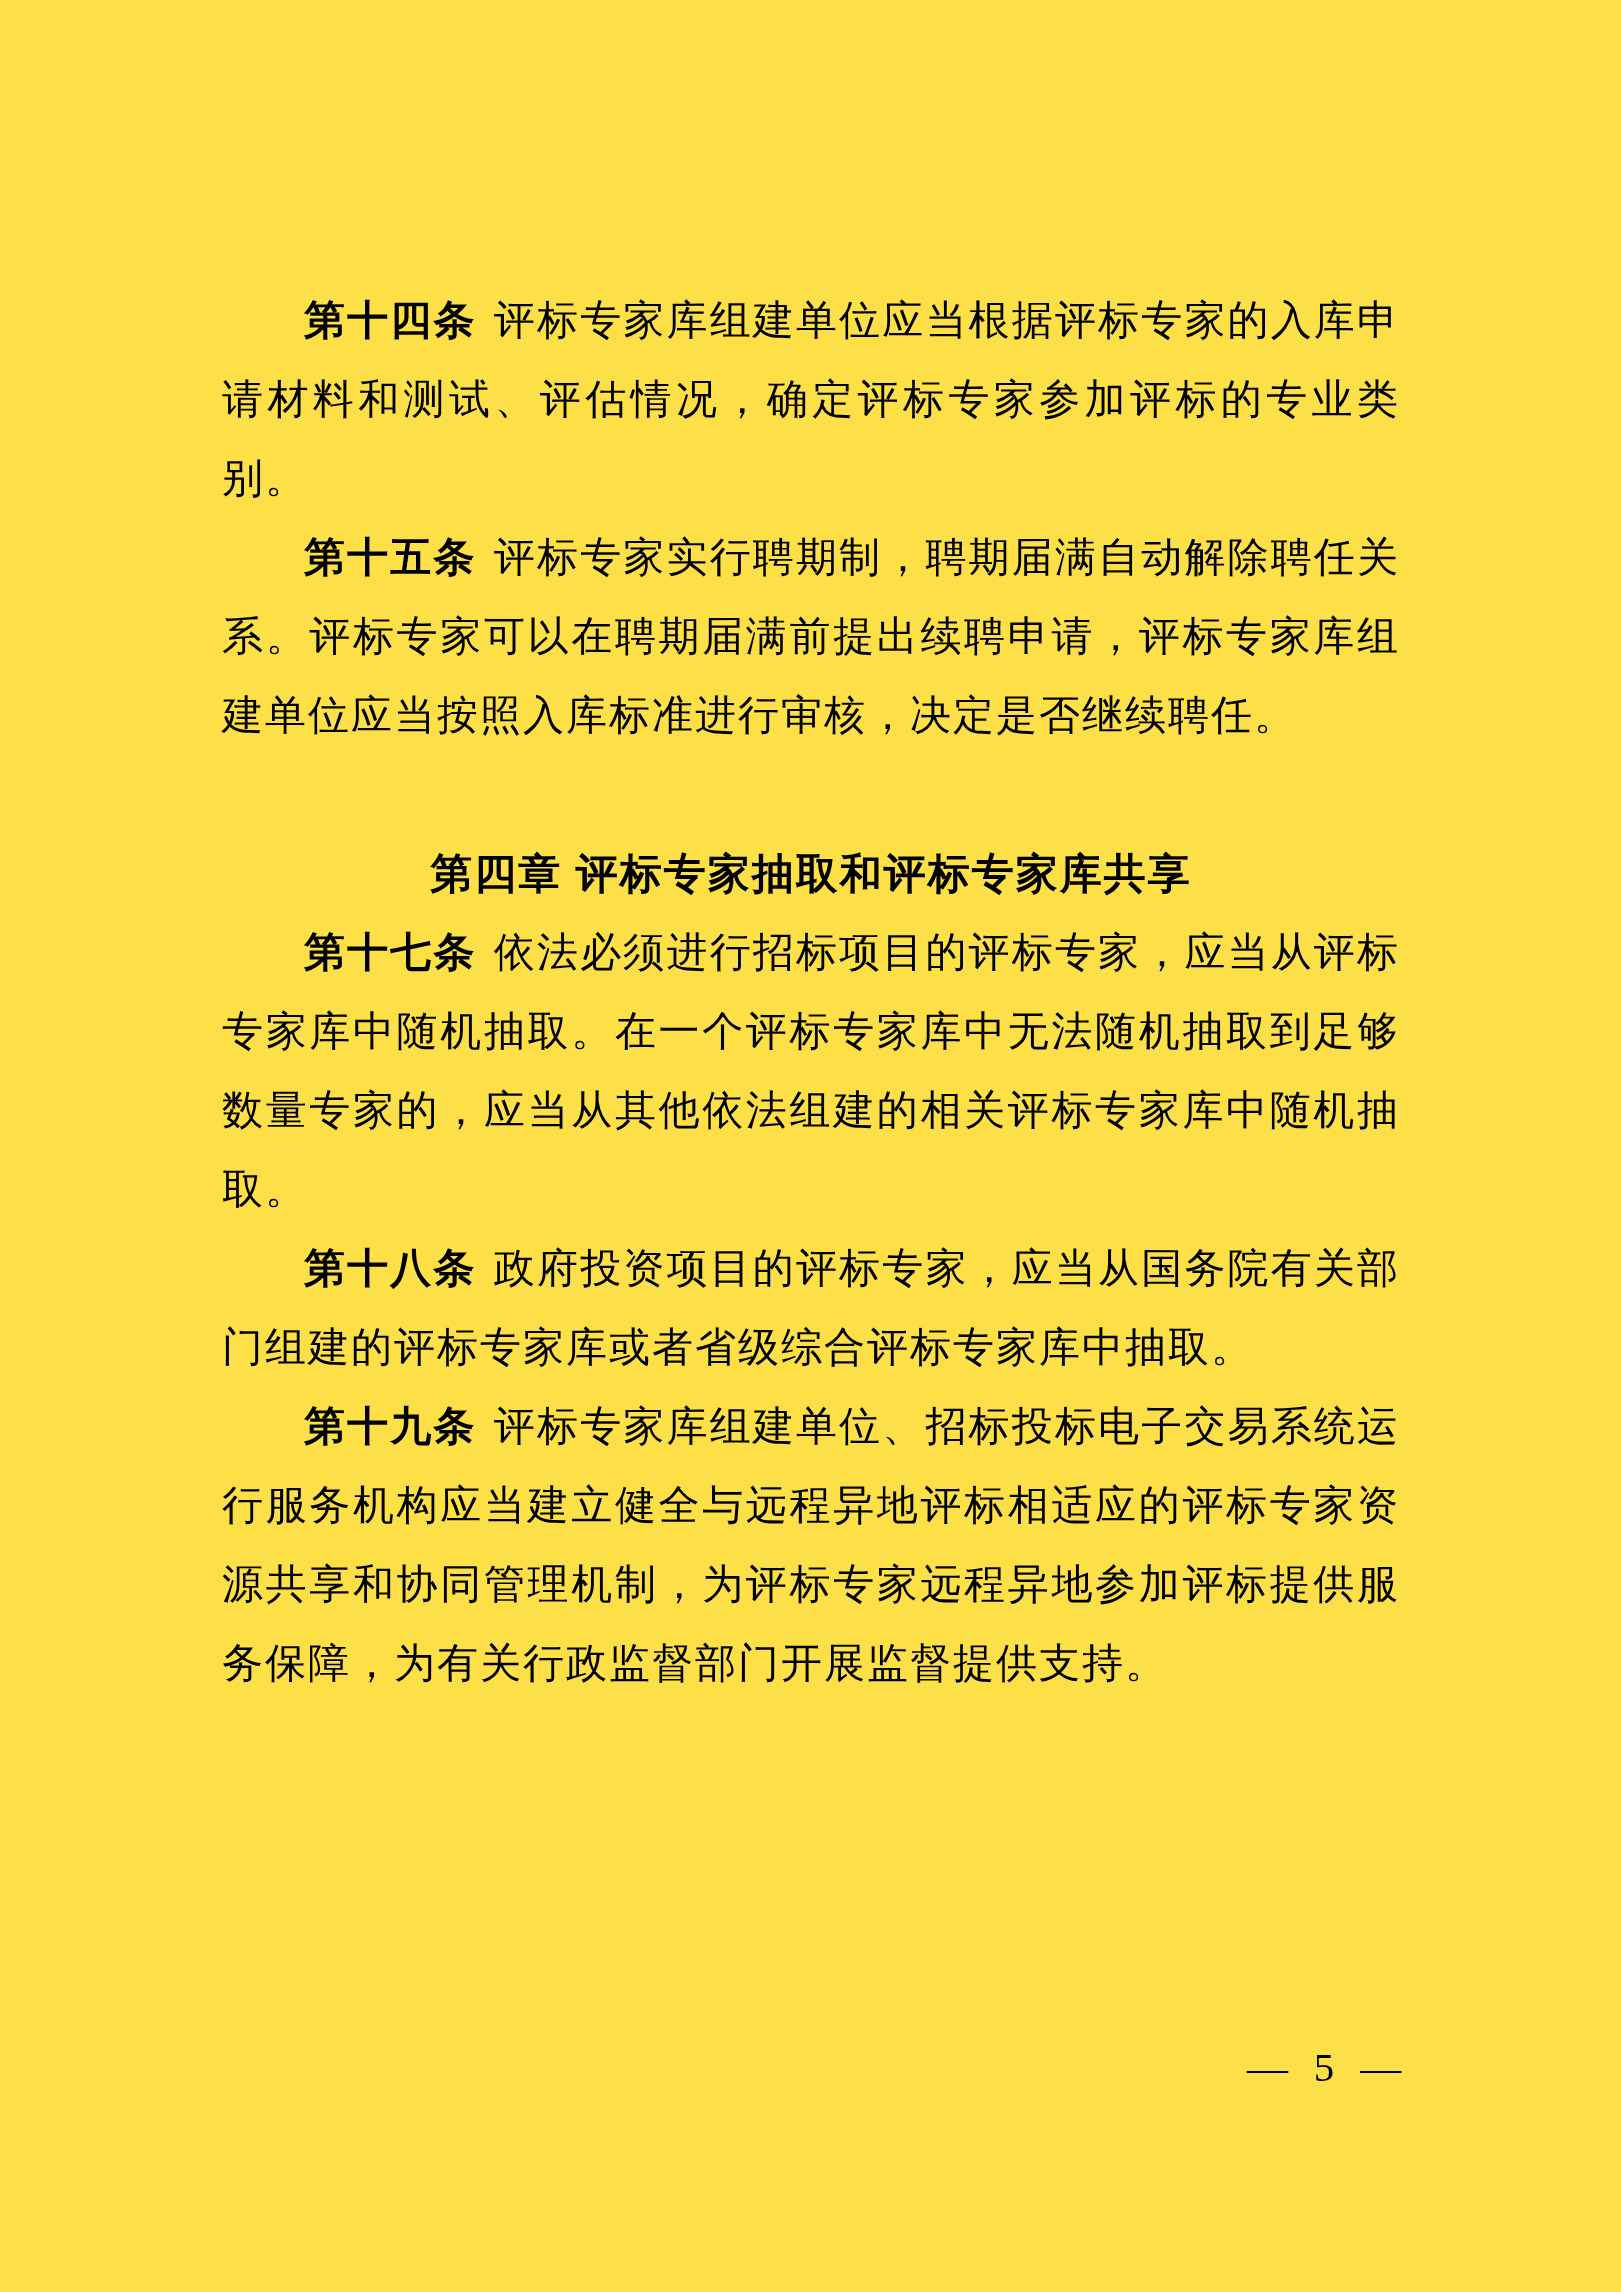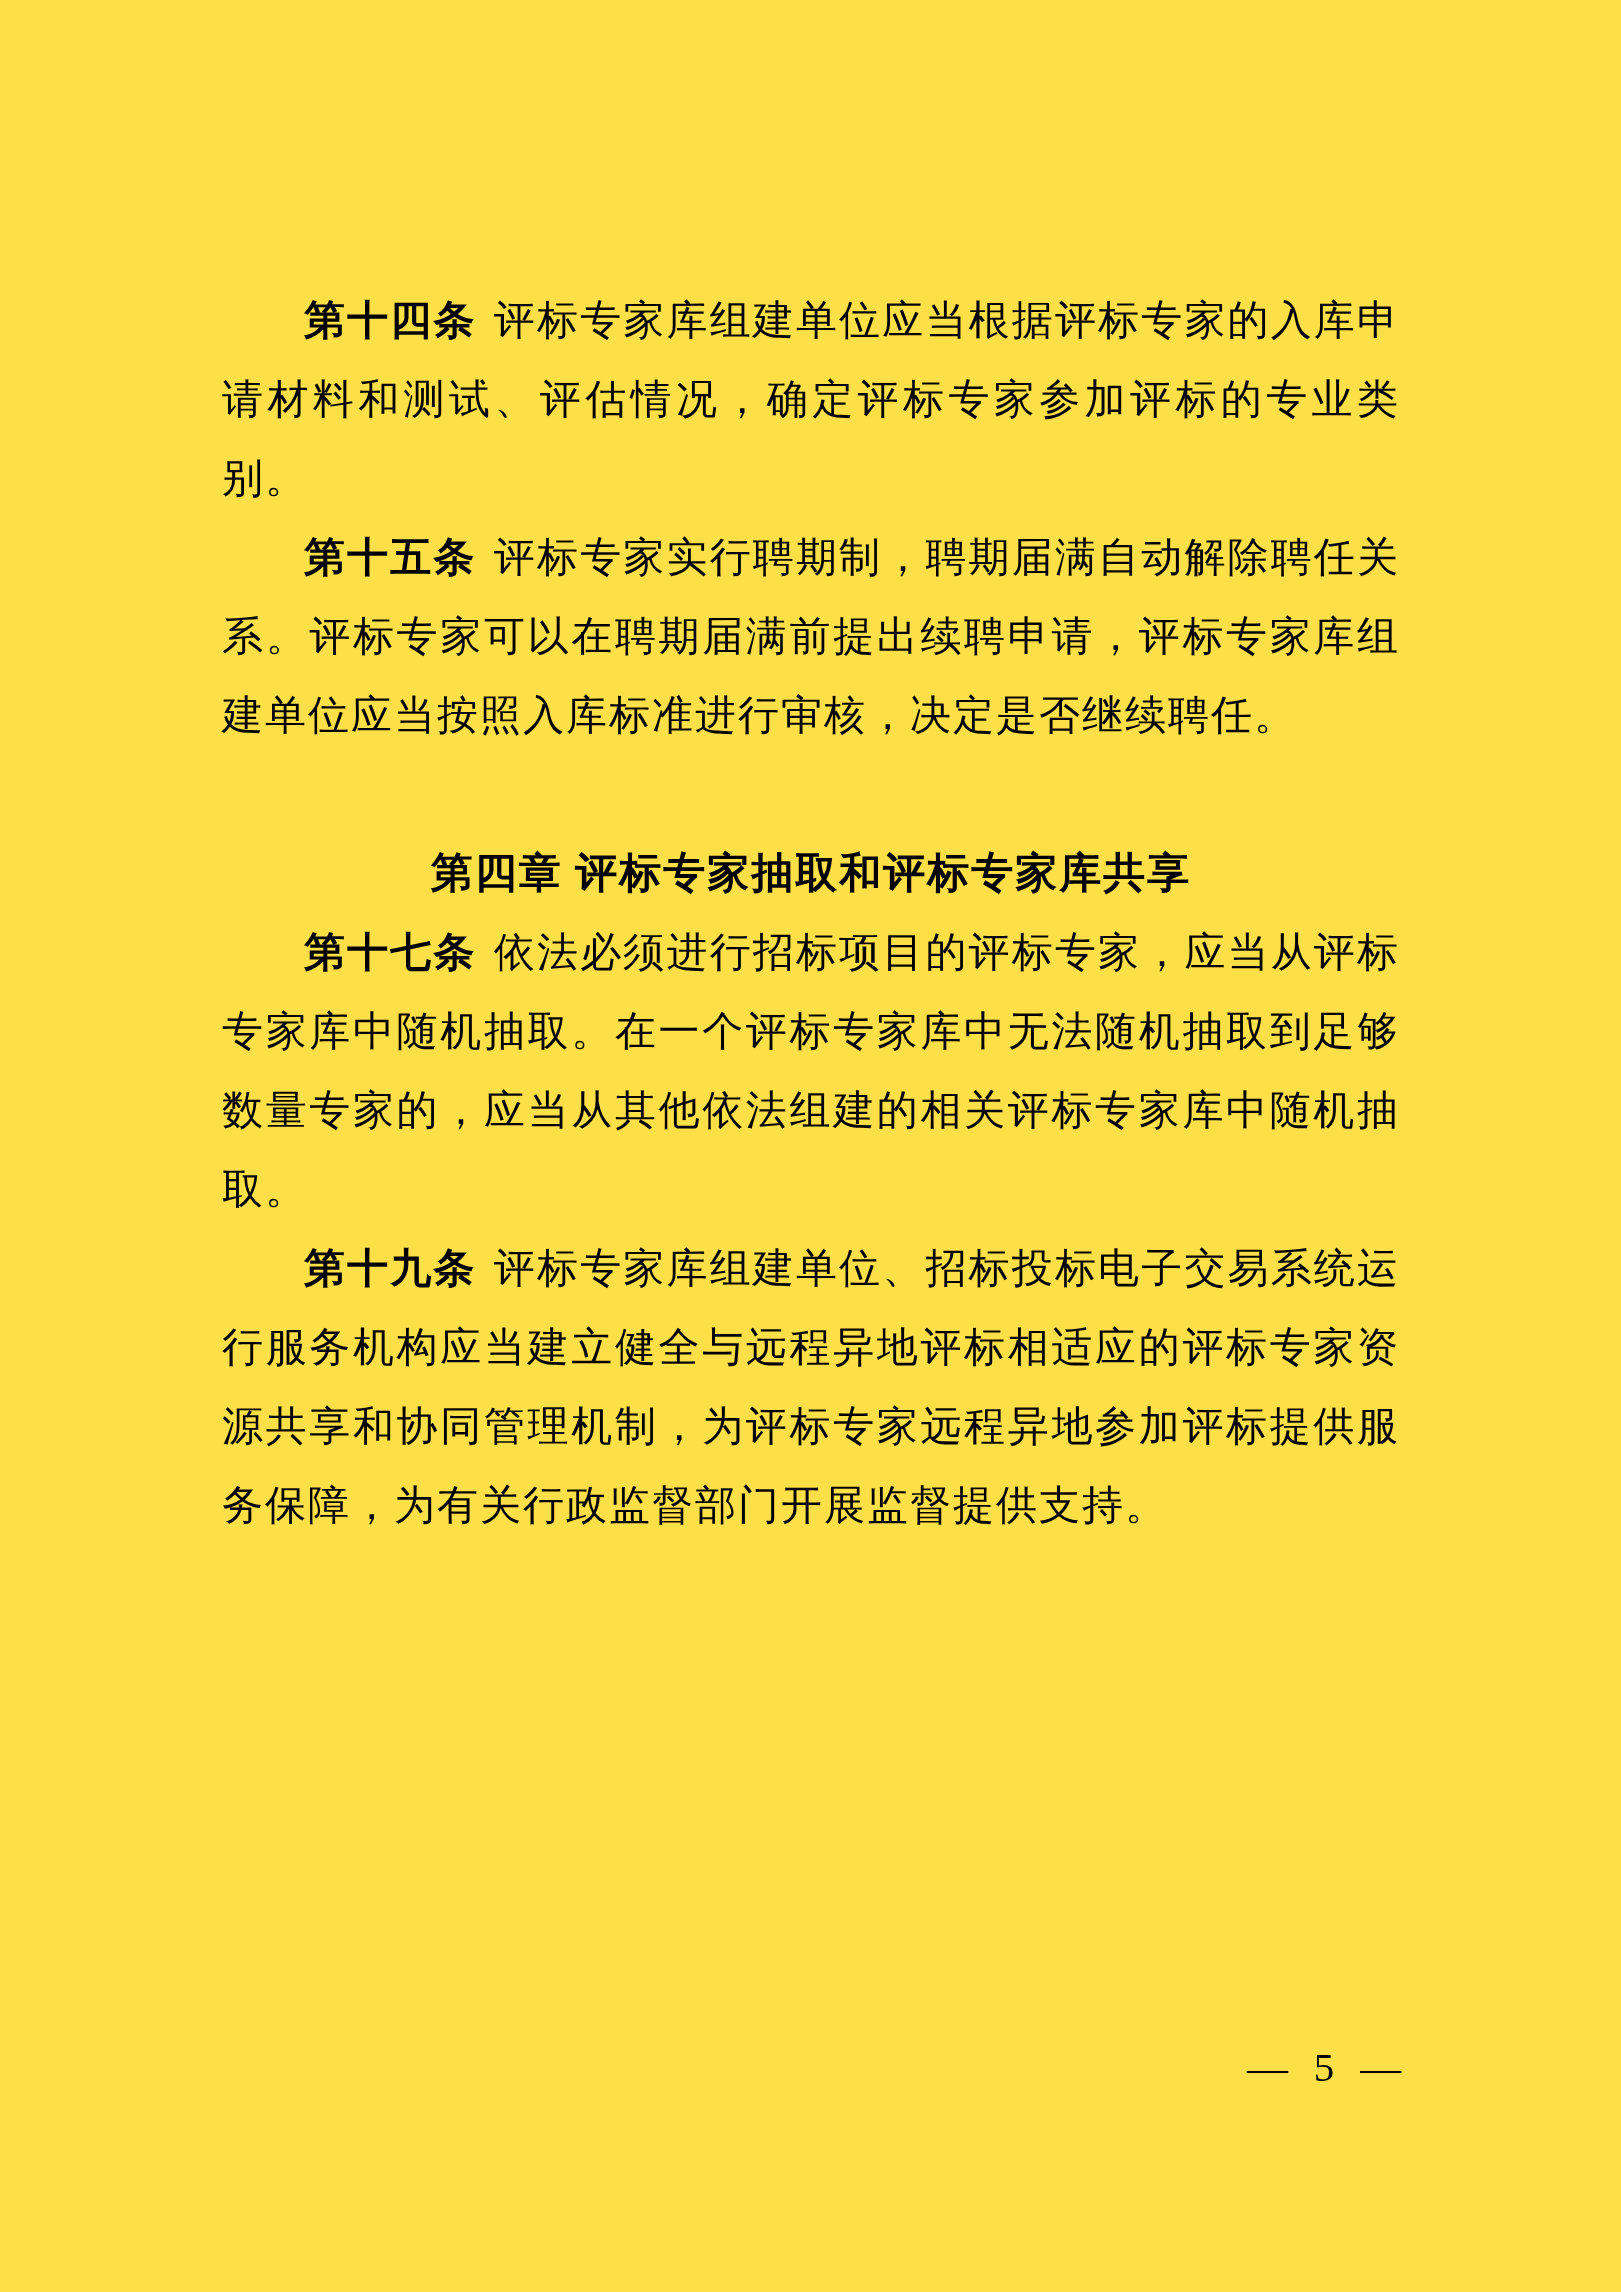--- a/index.html
+++ b/index.html
@@ -32,21 +32,21 @@
     text-indent: 2em;
   }
   .article-label {
     font-family: "Liberation Sans", "DejaVu Sans", sans-serif;
     font-weight: 700;
     margin-right: 0.42em;
   }
   .chapter-heading {
     margin: 79px 0 0 0;
     padding: 0;
-    font-family: Liberation Serif, serif;
+    font-family: Liberation Sans, sans-serif;
     font-weight: 700;
     font-size: 42px;
     line-height: 79px;
     letter-spacing: 2px;
     color: #000000;
     text-align: center;
     text-indent: 0;
   }
   .page-number {
     position: absolute;
@@ -69,20 +69,21 @@
     <p class="para"><span class="article-label">第十四条</span><span>评标专家库组建单位应当根据评标专家的入库申请材料和测试、评估情况，确定评标专家参加评标的专业类别。</span></p>
 
     <p class="para"><span class="article-label">第十五条</span><span>评标专家实行聘期制，聘期届满自动解除聘任关系。评标专家可以在聘期届满前提出续聘申请，评标专家库组建单位应当按照入库标准进行审核，决定是否继续聘任。</span></p>
 
 
     <h2 class="chapter-heading">第四章 评标专家抽取和评标专家库共享</h2>
 
     <p class="para"><span class="article-label">第十七条</span><span>依法必须进行招标项目的评标专家，应当从评标专家库中随机抽取。在一个评标专家库中无法随机抽取到足够数量专家的，应当从其他依法组建的相关评标专家库中随机抽取。</span></p>
 
 
+    <p class="para"><span class="article-label">第十八条</span><span>政府投资项目的评标专家，应当从国务院有关部门组建的评标专家库或者省级综合评标专家库中抽取。</span></p>
 
     <p class="para"><span class="article-label">第十九条</span><span>评标专家库组建单位、招标投标电子交易系统运行服务机构应当建立健全与远程异地评标相适应的评标专家资源共享和协同管理机制，为评标专家远程异地参加评标提供服务保障，为有关行政监督部门开展监督提供支持。</span></p>
 
   </div>
 
   <div class="page-number">— 5 —</div>
 </div>
 
 
 </body></html>

